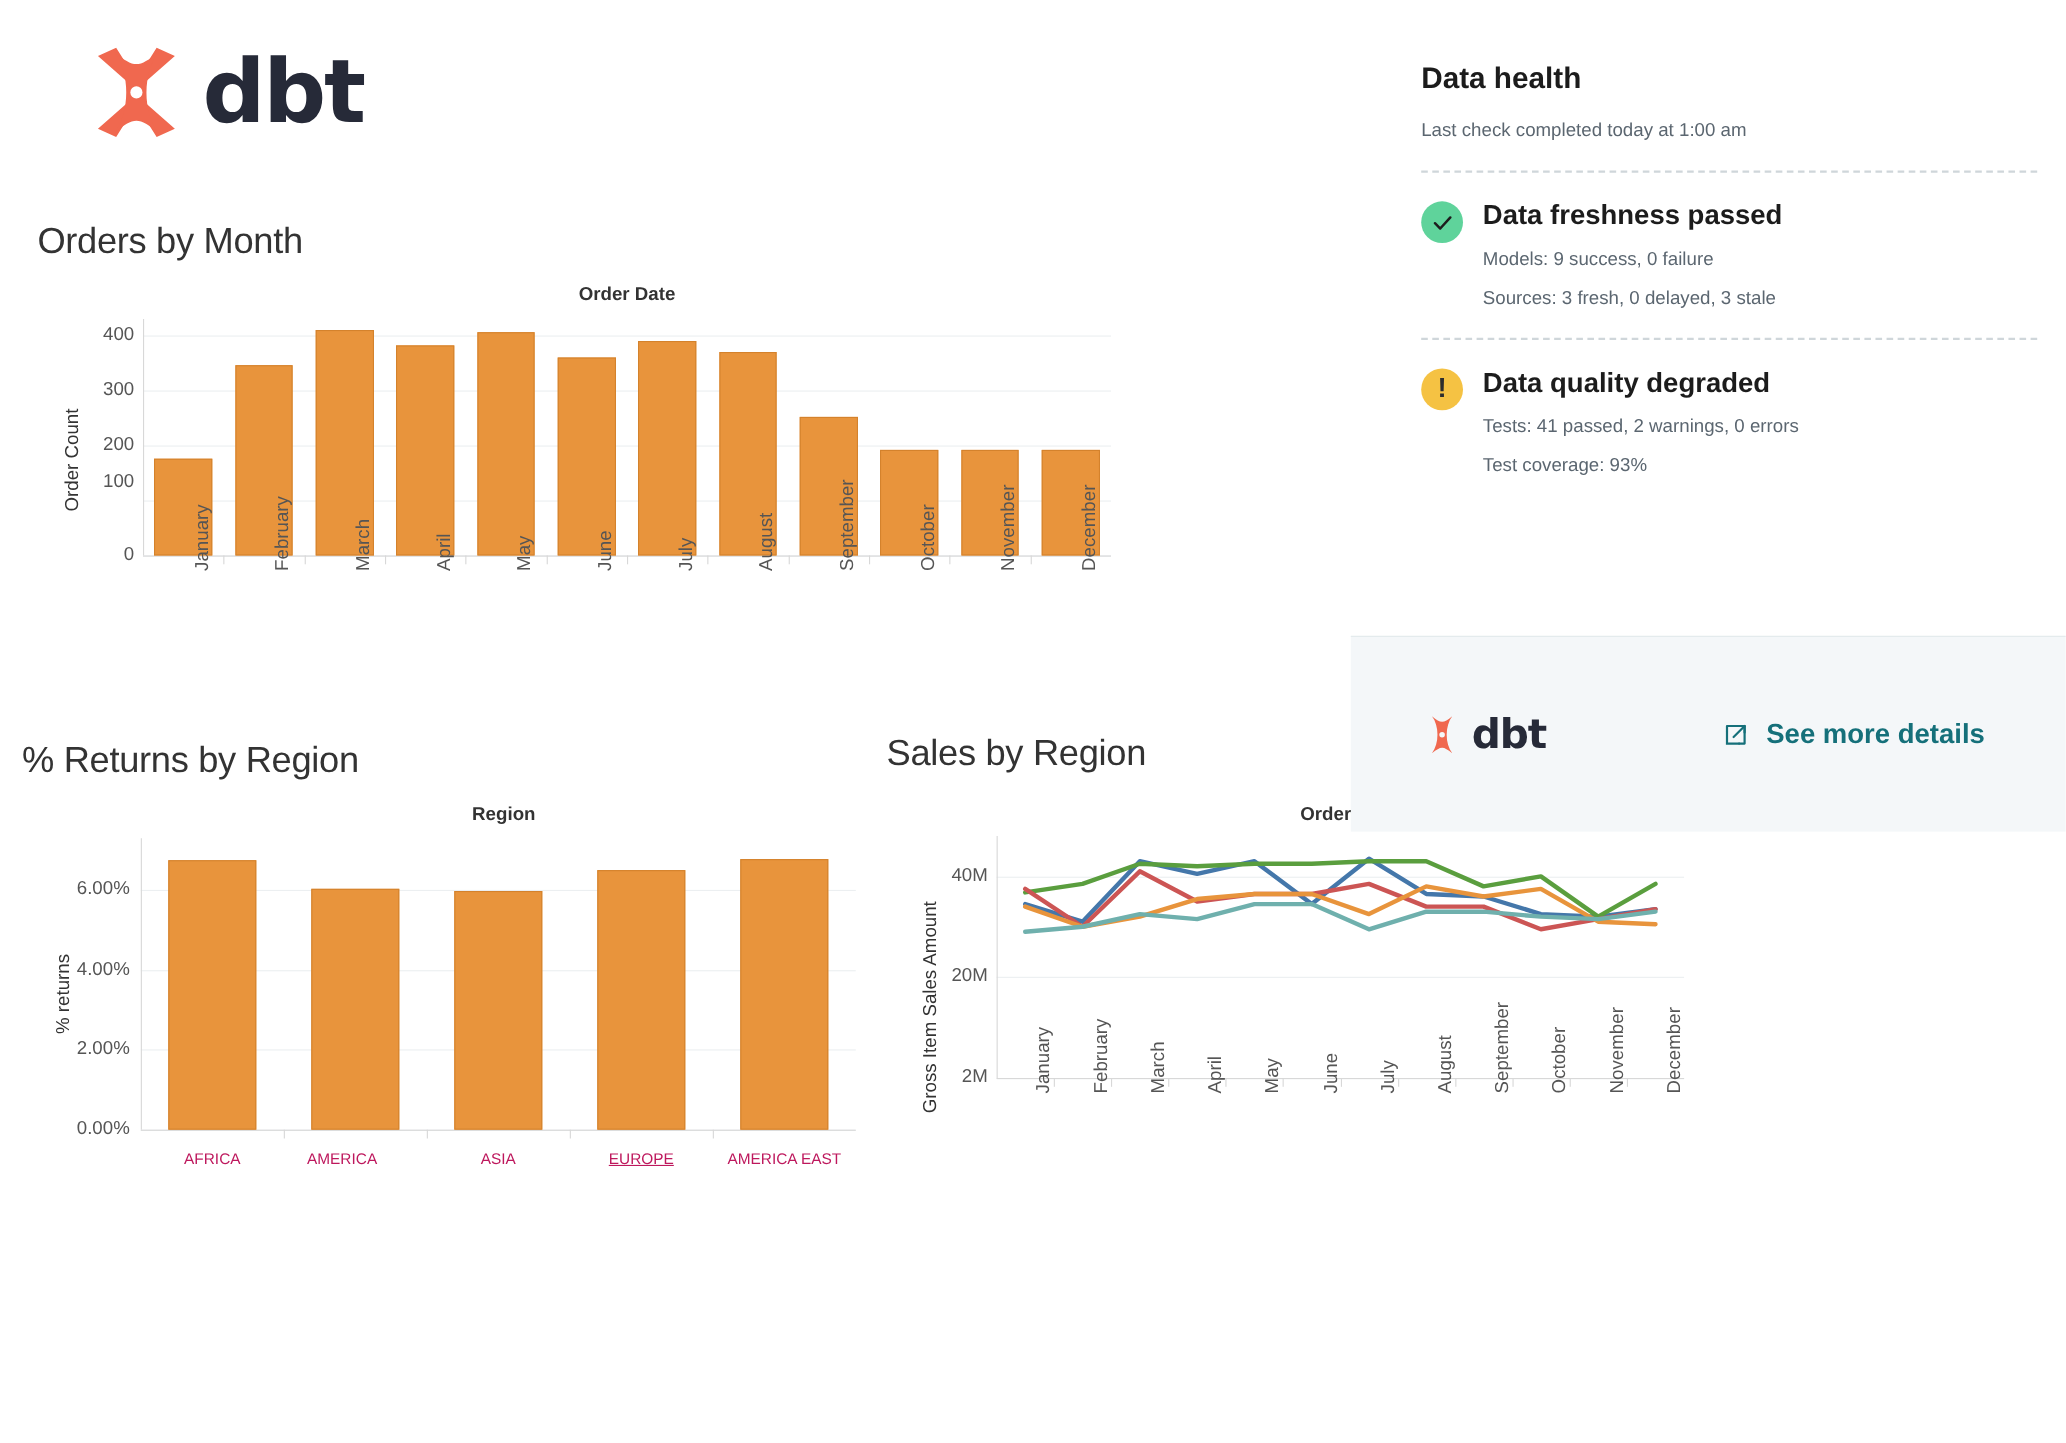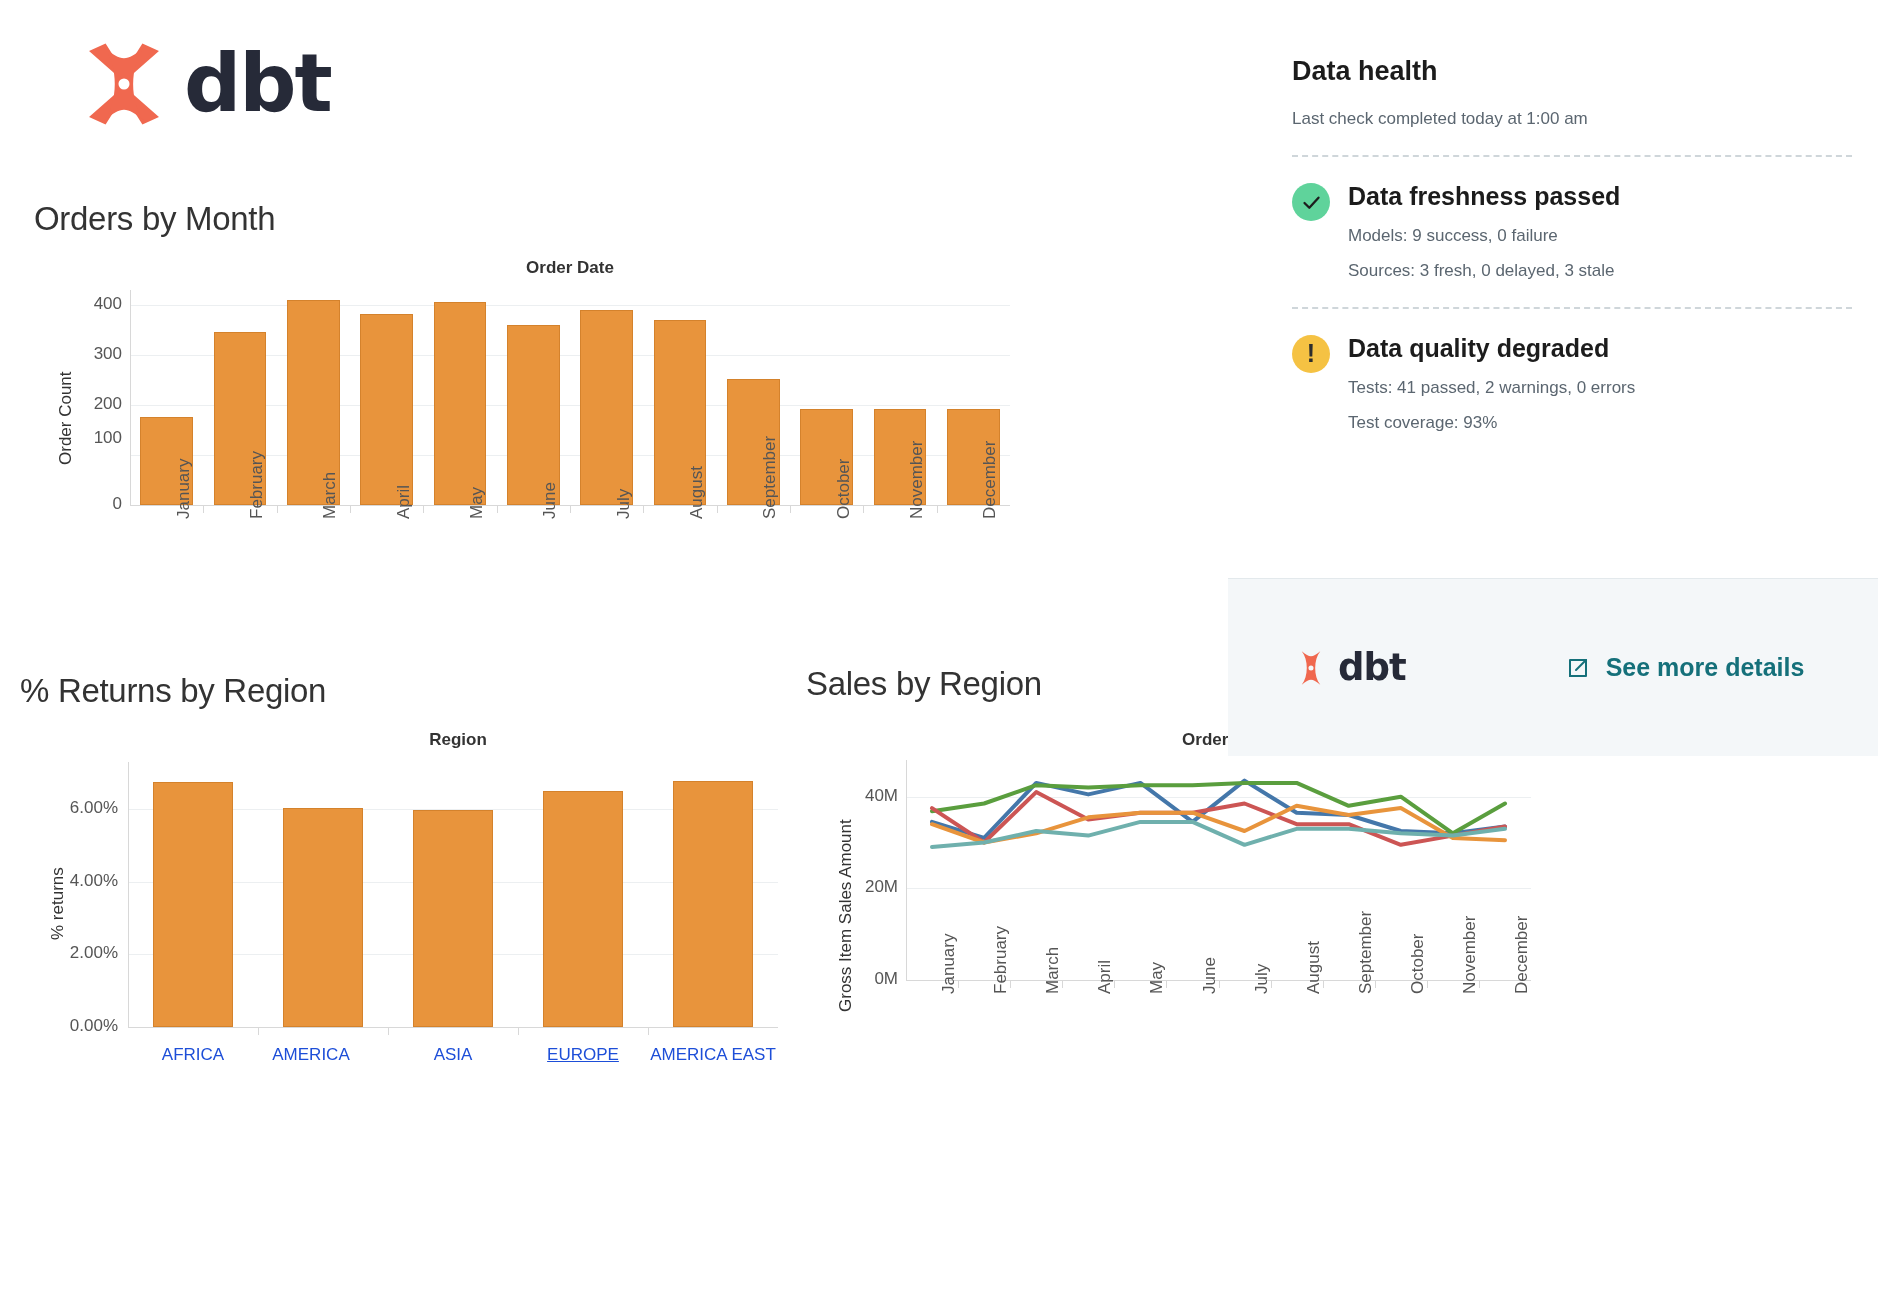--- a/index.html
+++ b/index.html
@@ -28,21 +28,21 @@
   .chart { position:absolute; }
   .chart-subtitle { position:absolute; font-size:17px; font-weight:bold; color:#333; text-align:center; }
   .axis-title { position:absolute; font-size:17px; color:#333; }
   .axis-title.vert { transform-origin: 0 0; transform: rotate(-90deg); white-space:nowrap; }
   .tick { position:absolute; font-size:17px; color:#555; text-align:right; white-space:nowrap; }
   .gridline { position:absolute; height:1px; background:#eceff1; }
   .axisline { position:absolute; background:#d8d8d8; }
   .bar { position:absolute; background:#E8943C; border:1px solid #D4822C; }
   .xlab-rot { position:absolute; font-size:17px; color:#555; white-space:nowrap;
               transform-origin:0 0; transform:rotate(-90deg); }
-  .xlab { position:absolute; font-size:17px; color:#1d4ed8; white-space:nowrap; text-align:center; }
+  .xlab { position:absolute; font-size:14px; color:#be185d; white-space:nowrap; text-align:center; }
   .ticker { position:absolute; width:1px; background:#d8d8d8; }
 
   
   .dh { position:absolute; left:1292px; top:56px; width:560px; }
   .dh-title { font-size:27px; font-weight:bold; color:#1c1c1c; }
   .dh-sub { font-size:17px; color:#5b6670; margin-top:22px; }
   .dh-divider { border-top:2px dashed #cfd6da; margin:26px 0 24px 0; height:0; }
   .dh-item { display:flex; gap:18px; align-items:flex-start; }
   .dh-badge { width:38px; height:38px; border-radius:50%; flex:none; display:flex;
               align-items:center; justify-content:center; margin-top:2px; }
@@ -172,21 +172,21 @@
         <div class="xlab" style="left:390.0px; top:283px; width:130.0px;text-decoration:underline;">EUROPE</div>
         <div class="xlab" style="left:520.0px; top:283px; width:130.0px;">AMERICA EAST</div>
       </div>
   </div>
 
   <div class="chart" id="sales-chart" style="left:806px; top:722px; width:1072px; height:390px;">
     <div class="chart-subtitle" style="left:100px; top:8px; width:640px;">Order Date</div>
     <div class="axis-title vert" style="left:30px; top:290px;">Gross Item Sales Amount</div>
     <div id="sales-plot" style="position:absolute; left:100px; top:38px; width:625px; height:220px;">
         <div class="gridline" style="left:0px; top:220.0px; width:625px;"></div>
-        <div class="tick" style="left:-58px; top:209.0px; width:50px;">0M</div>
+        <div class="tick" style="left:-58px; top:209.0px; width:50px;">2M</div>
         <div class="gridline" style="left:0px; top:128.3px; width:625px;"></div>
         <div class="tick" style="left:-58px; top:117.3px; width:50px;">20M</div>
         <div class="gridline" style="left:0px; top:36.7px; width:625px;"></div>
         <div class="tick" style="left:-58px; top:25.7px; width:50px;">40M</div>
         <div class="axisline" style="left:0px; top:0px; width:1px; height:220px;"></div>
         <div class="axisline" style="left:0px; top:220px; width:625px; height:1px;"></div>
         <svg width="625" height="220" style="position:absolute;left:0;top:0;overflow:visible;">
           <polyline points="26.0,61.9 78.1,77.9 130.2,22.9 182.3,34.4 234.4,22.9 286.5,61.9 338.5,20.6 390.6,52.7 442.7,55.0 494.8,71.0 546.9,73.3 599.0,66.5" fill="none" stroke="#4477AA" stroke-width="4" stroke-linejoin="round" stroke-linecap="round"></polyline>
           <polyline points="26.0,51.3 78.1,43.5 130.2,25.2 182.3,27.5 234.4,25.2 286.5,25.2 338.5,22.9 390.6,22.9 442.7,45.8 494.8,36.7 546.9,73.3 599.0,43.5" fill="none" stroke="#5A9E3E" stroke-width="4" stroke-linejoin="round" stroke-linecap="round"></polyline>
           <polyline points="26.0,48.1 78.1,82.5 130.2,32.1 182.3,59.6 234.4,52.7 286.5,52.7 338.5,43.5 390.6,64.2 442.7,64.2 494.8,84.8 546.9,75.6 599.0,66.5" fill="none" stroke="#CC5554" stroke-width="4" stroke-linejoin="round" stroke-linecap="round"></polyline>

